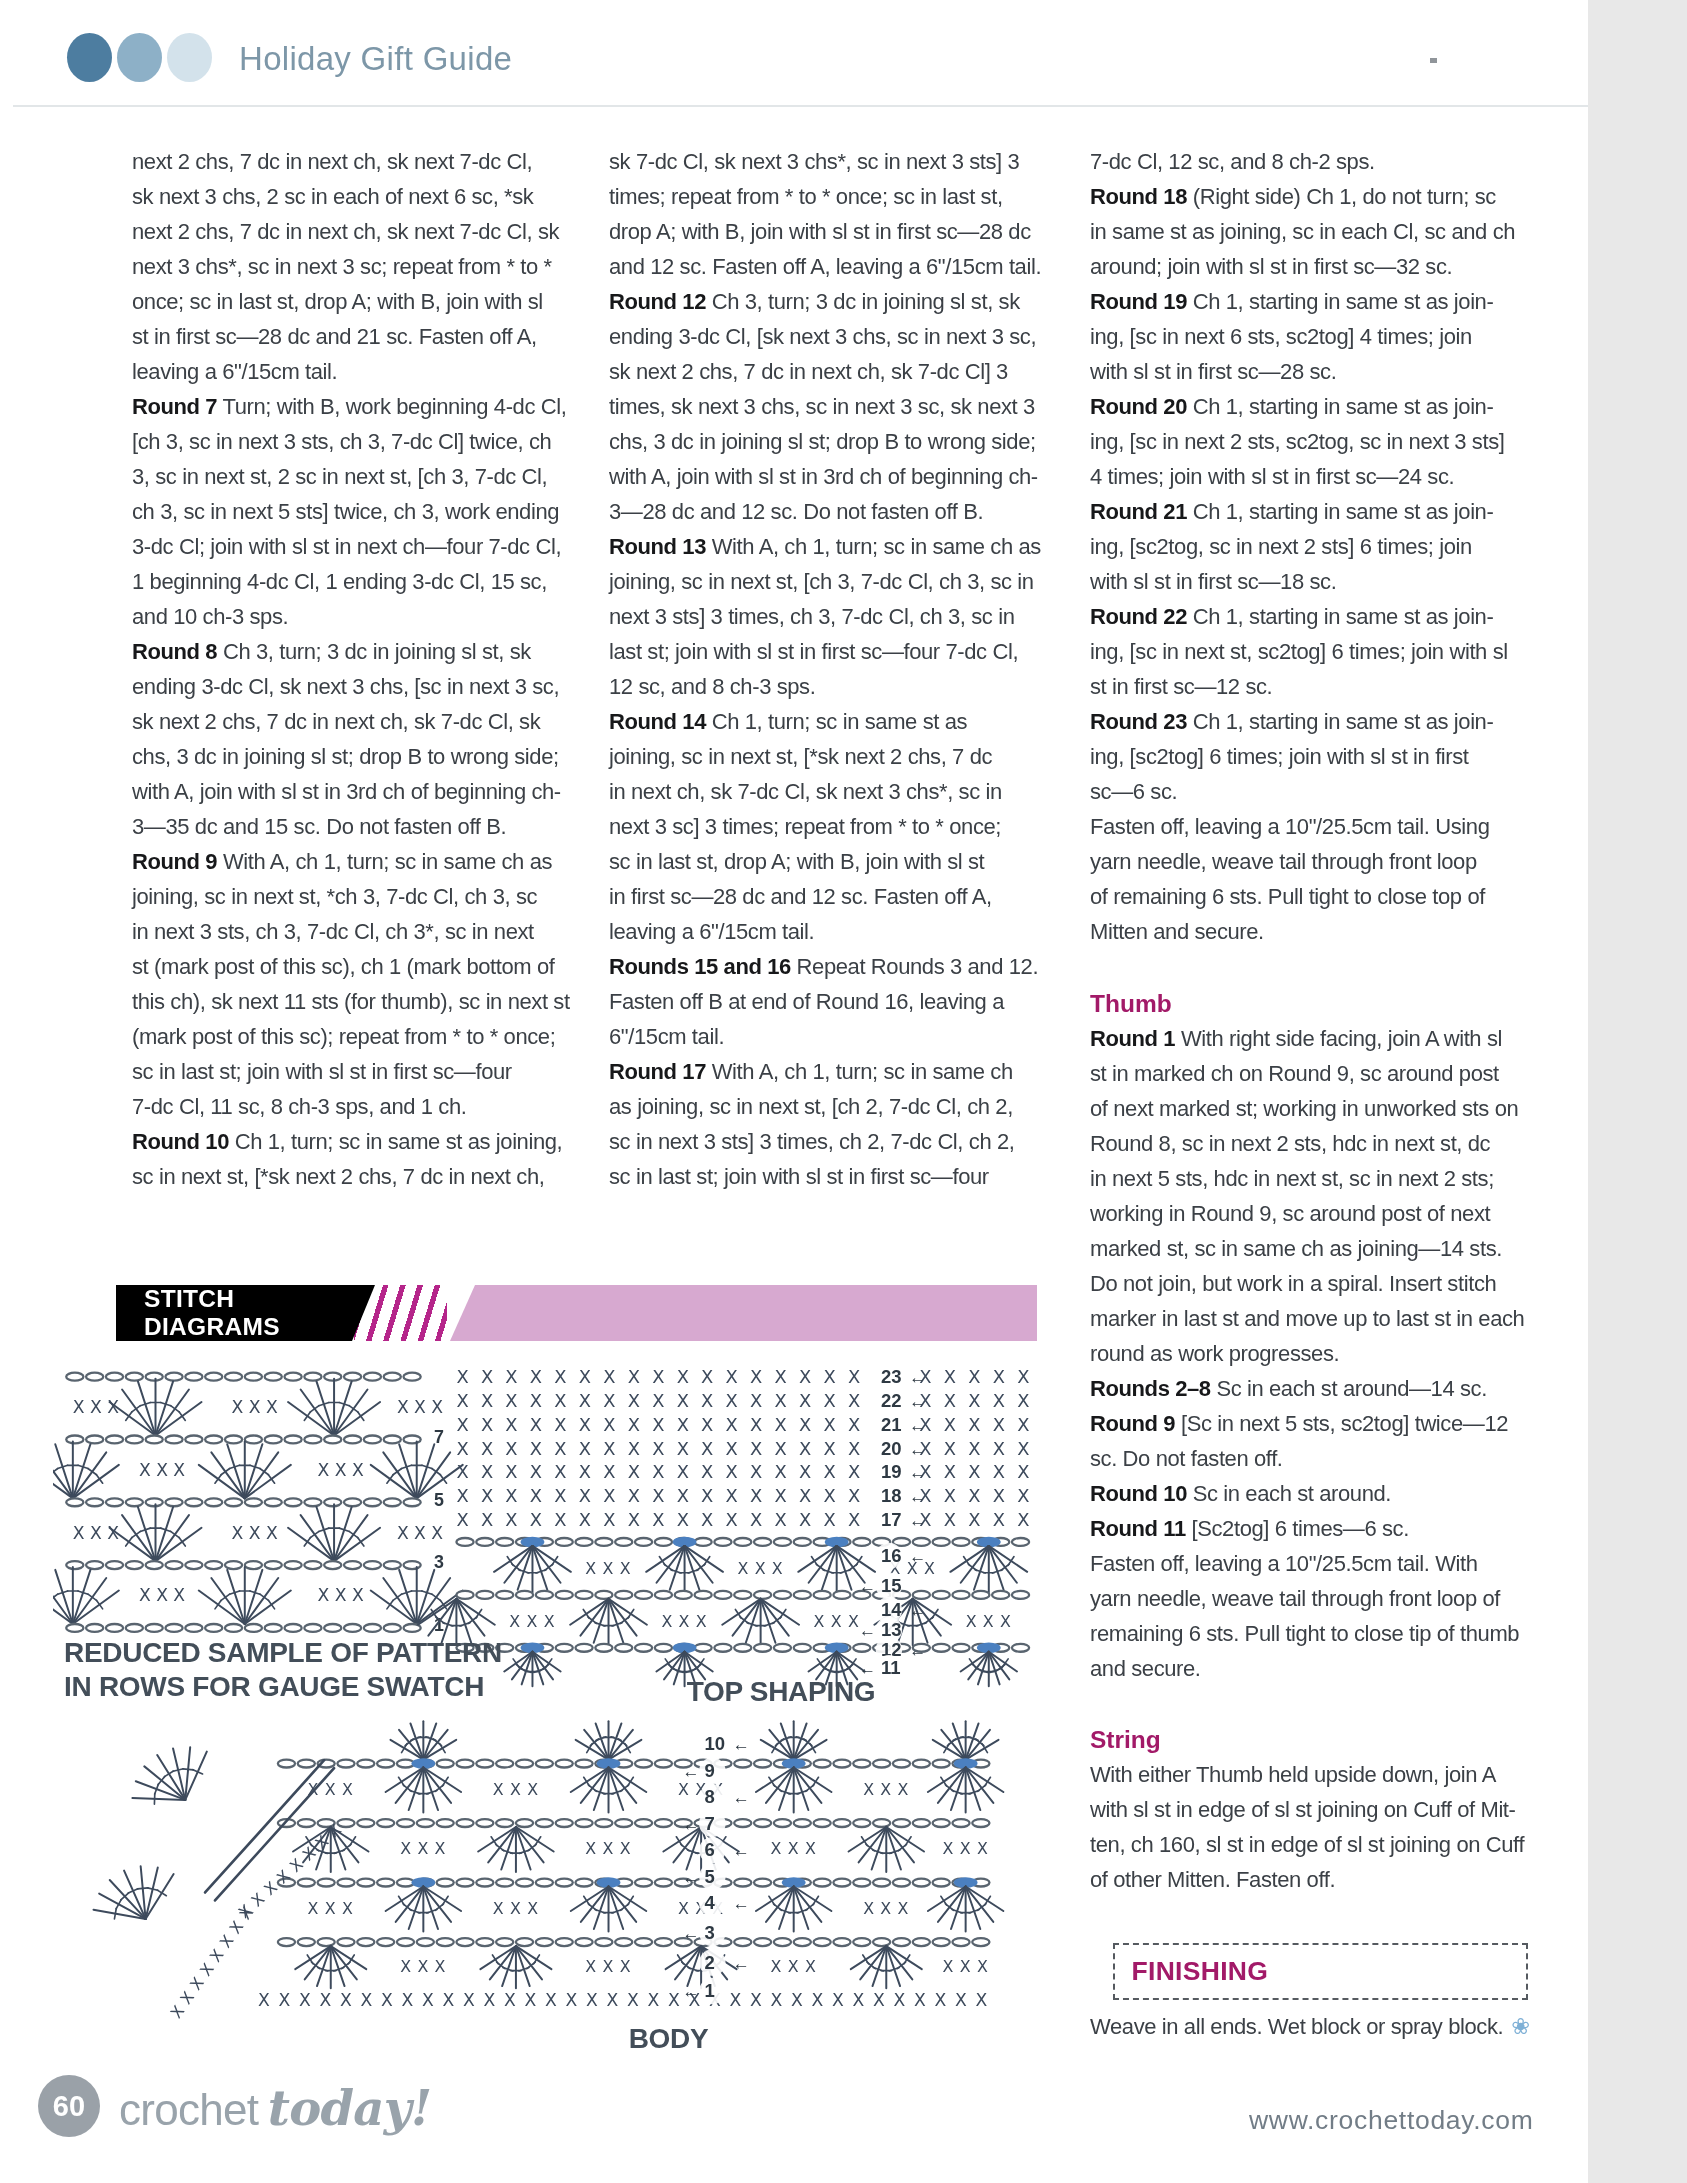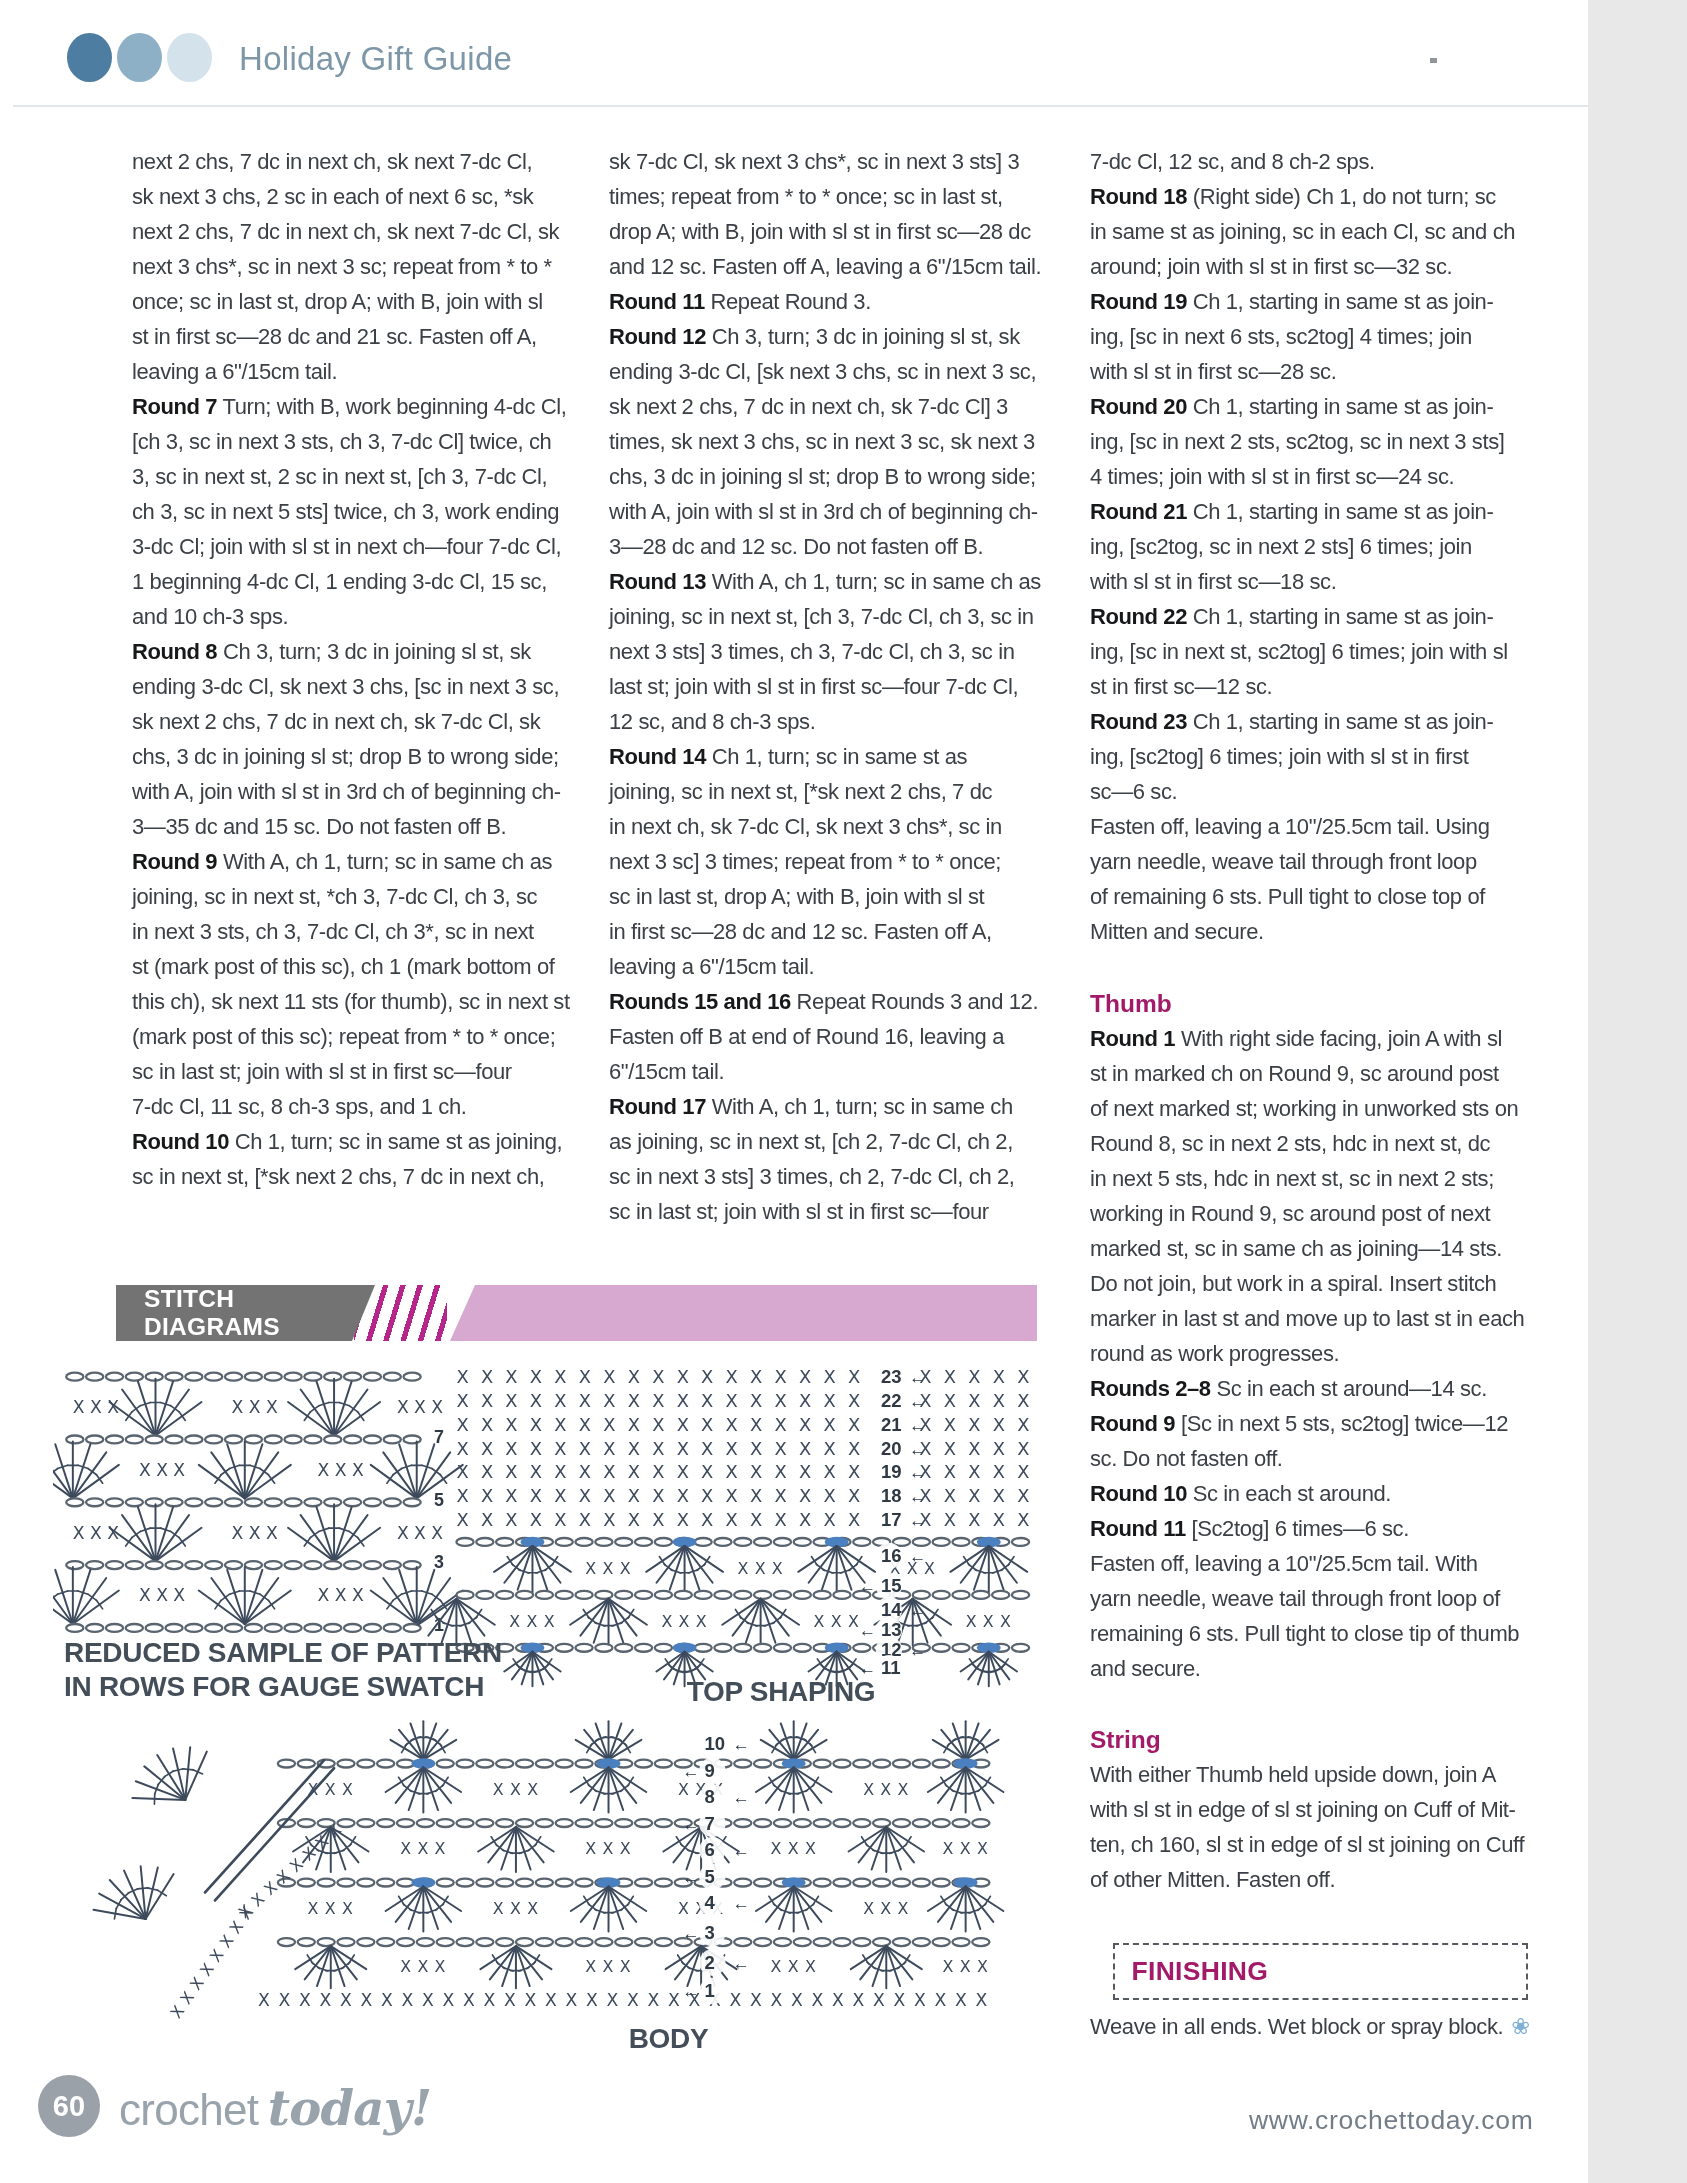--- a/index.html
+++ b/index.html
@@ -21,21 +21,21 @@
   .heading{line-height:35px;font-size:24.5px;font-weight:700;color:#a21a68;margin-top:37px;}
   .heading.h2{margin-top:36px;}
   .finish-box{margin-top:46px;margin-bottom:9.3px;width:394px;border:2px dashed #555a60;
               padding:12px 0 12px 17px;margin-left:22.5px;}
   .finish-box .label{font-weight:700;font-size:26.5px;color:#a21a68;letter-spacing:0.3px;line-height:29px;}
   .flower{color:#7fb0d6;font-size:22.5px;margin-left:8px;}
   
   .banner{position:absolute;left:116px;top:1285px;width:921px;height:56px;}
   .banner .stripes{position:absolute;left:238px;top:0;width:93px;height:56px;
       background:repeating-linear-gradient(107deg,transparent 0 11.2px,#b5258a 11.2px 16.5px);}
-  .banner .mag{position:absolute;left:0;top:0;width:259px;height:56px;background:#737373;
+  .banner .mag{position:absolute;left:0;top:0;width:259px;height:56px;background:#000000;
       clip-path:polygon(0 0,259px 0,236px 56px,0 56px);
       display:flex;align-items:center;padding-left:28px;box-sizing:border-box;}
   .banner .label{color:#ffffff;font-weight:700;font-size:24.5px;letter-spacing:0.3px;}
   .banner .pink{position:absolute;left:334px;top:0;width:587px;height:56px;background:#d7a9d0;
       clip-path:polygon(25px 0,587px 0,587px 56px,0 56px);}
   
   .cap{position:absolute;font-weight:700;color:#434e59;font-size:28px;letter-spacing:-0.3px;white-space:nowrap;}
   .cap-gauge1{left:64px;top:1637px;}
   .cap-gauge2{left:64px;top:1671px;}
   .cap-top{left:622px;top:1676px;width:318px;text-align:center;}
@@ -93,21 +93,20 @@
       <div class="line">sc in last st; join with sl st in first sc—four</div>
       <div class="line">7-dc Cl, 11 sc, 8 ch-3 sps, and 1 ch.</div>
       <div class="line"><span class="b">Round 10</span> Ch 1, turn; sc in same st as joining,</div>
       <div class="line">sc in next st, [*sk next 2 chs, 7 dc in next ch,</div>
     </div>
   <div class="col c2" id="col2">
       <div class="line">sk 7-dc Cl, sk next 3 chs*, sc in next 3 sts] 3</div>
       <div class="line">times; repeat from * to * once; sc in last st,</div>
       <div class="line">drop A; with B, join with sl st in first sc—28 dc</div>
       <div class="line">and 12 sc. Fasten off A, leaving a 6"/15cm tail.</div>
-      <div class="line"><span class="b">Round 11</span> Repeat Round 3.</div>
       <div class="line"><span class="b">Round 12</span> Ch 3, turn; 3 dc in joining sl st, sk</div>
       <div class="line">ending 3-dc Cl, [sk next 3 chs, sc in next 3 sc,</div>
       <div class="line">sk next 2 chs, 7 dc in next ch, sk 7-dc Cl] 3</div>
       <div class="line">times, sk next 3 chs, sc in next 3 sc, sk next 3</div>
       <div class="line">chs, 3 dc in joining sl st; drop B to wrong side;</div>
       <div class="line">with A, join with sl st in 3rd ch of beginning ch-</div>
       <div class="line">3—28 dc and 12 sc. Do not fasten off B.</div>
       <div class="line"><span class="b">Round 13</span> With A, ch 1, turn; sc in same ch as</div>
       <div class="line">joining, sc in next st, [ch 3, 7-dc Cl, ch 3, sc in</div>
       <div class="line">next 3 sts] 3 times, ch 3, 7-dc Cl, ch 3, sc in</div>

